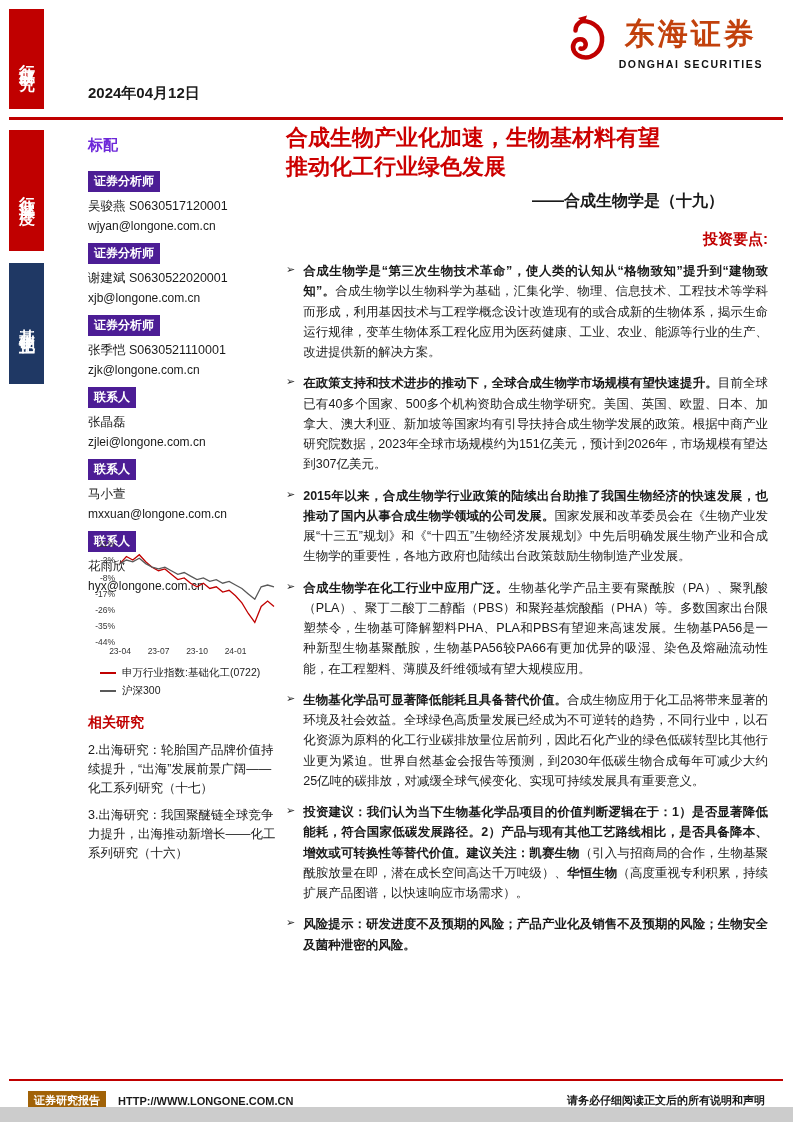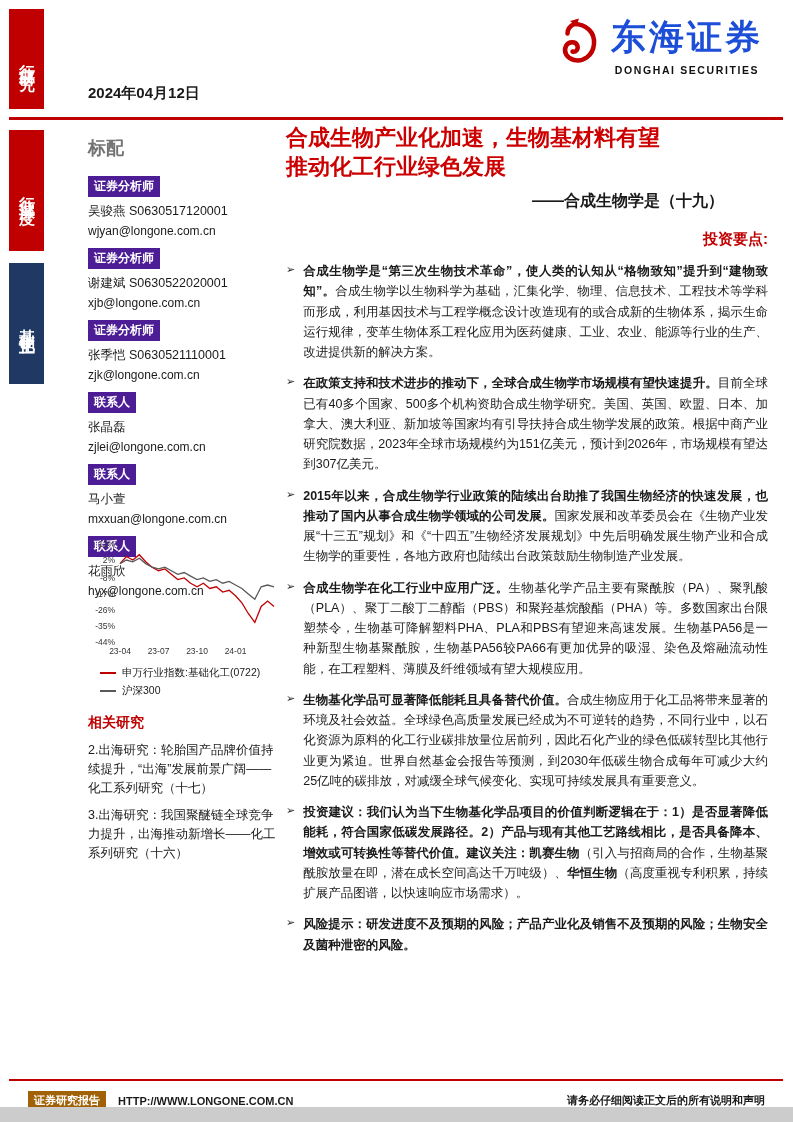--- a/index.html
+++ b/index.html
@@ -18,26 +18,26 @@
   }
   .tab-top{top:9px;height:100px;}
   .tab-mid{top:130px;height:121px;}
   .tab-bot{top:263px;height:121px;background:#1f3864;}
   .top-rule{position:absolute;top:117px;left:9px;right:10px;height:3px;background:#c00000;}
 
   .date{position:absolute;left:88px;top:84px;font-size:15px;font-weight:bold;}
 
   .logo{position:absolute;top:14px;right:30px;display:flex;align-items:center;gap:10px;}
   .logo-text{display:flex;flex-direction:column;align-items:center;}
-  .logo-cn{font-family:"Liberation Serif","DejaVu Serif",serif;font-size:35px;font-weight:bold;color:#1d4ed8;letter-spacing:3px;}
+  .logo-cn{font-family:"Liberation Serif","DejaVu Serif",serif;font-size:30px;font-weight:bold;color:#c2410c;letter-spacing:3px;}
   .logo-en{font-size:10.5px;font-weight:bold;color:#111;letter-spacing:1.6px;margin-top:3px;}
 
   
   .sidebar{position:absolute;left:88px;top:136px;width:190px;}
-  .rating{color:#737373;font-weight:bold;font-size:18px;margin-bottom:8px;}
+  .rating{color:#6d28d9;font-weight:bold;font-size:15px;margin-bottom:8px;}
   .role-badge{display:inline-block;background:#4c1d95;color:#fff;font-size:12px;font-weight:bold;padding:2px 6px;margin:8px 0 4px;}
   .person-line{font-size:12.5px;margin:2px 0;}
   .email{font-size:12px;margin:4px 0 2px;}
 
   .chart-box{position:absolute;left:84px;top:538px;width:200px;}
   .legend{margin-top:2px;}
   .legend-row{display:flex;align-items:center;gap:6px;margin:4px 0 4px 16px;font-size:10.5px;}
   .swatch{width:16px;height:2px;flex:0 0 auto;}
 
   .related{position:absolute;left:88px;top:714px;width:192px;}

